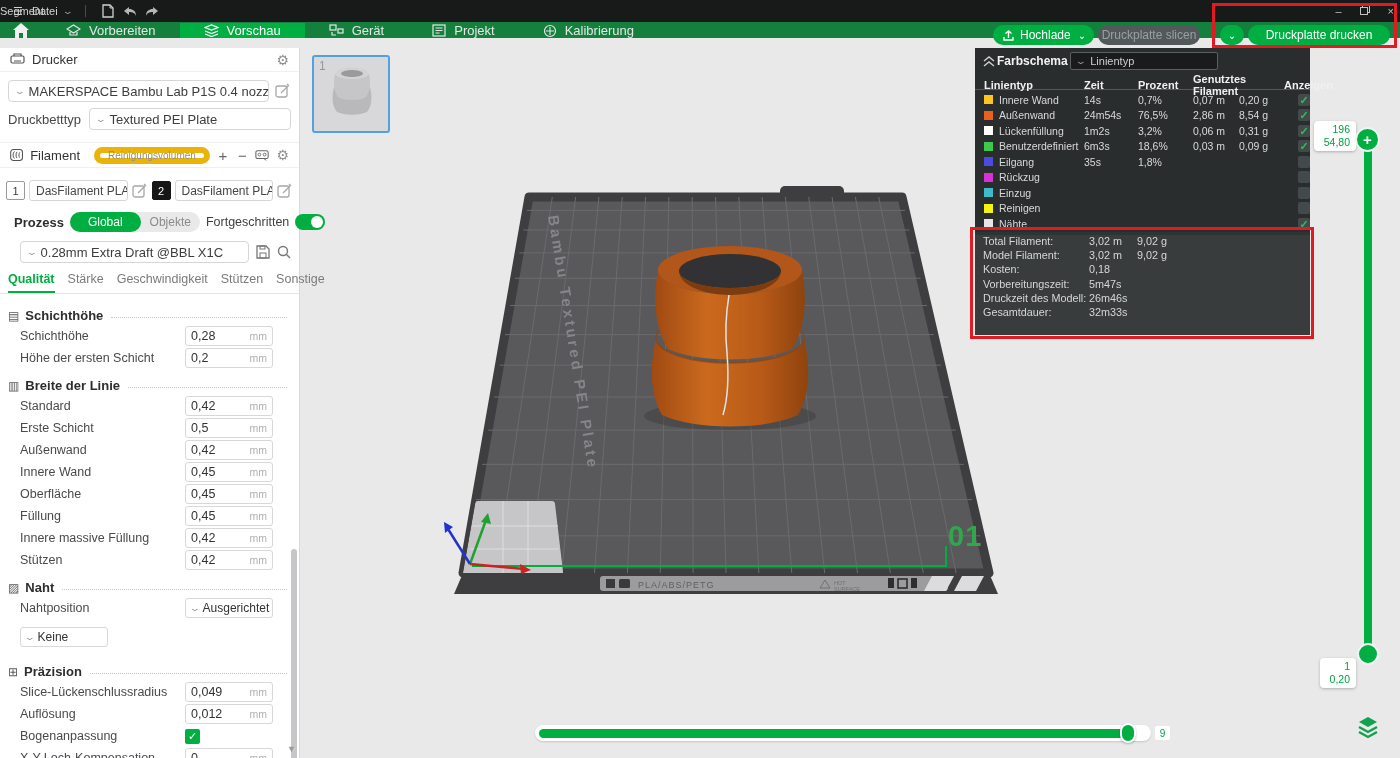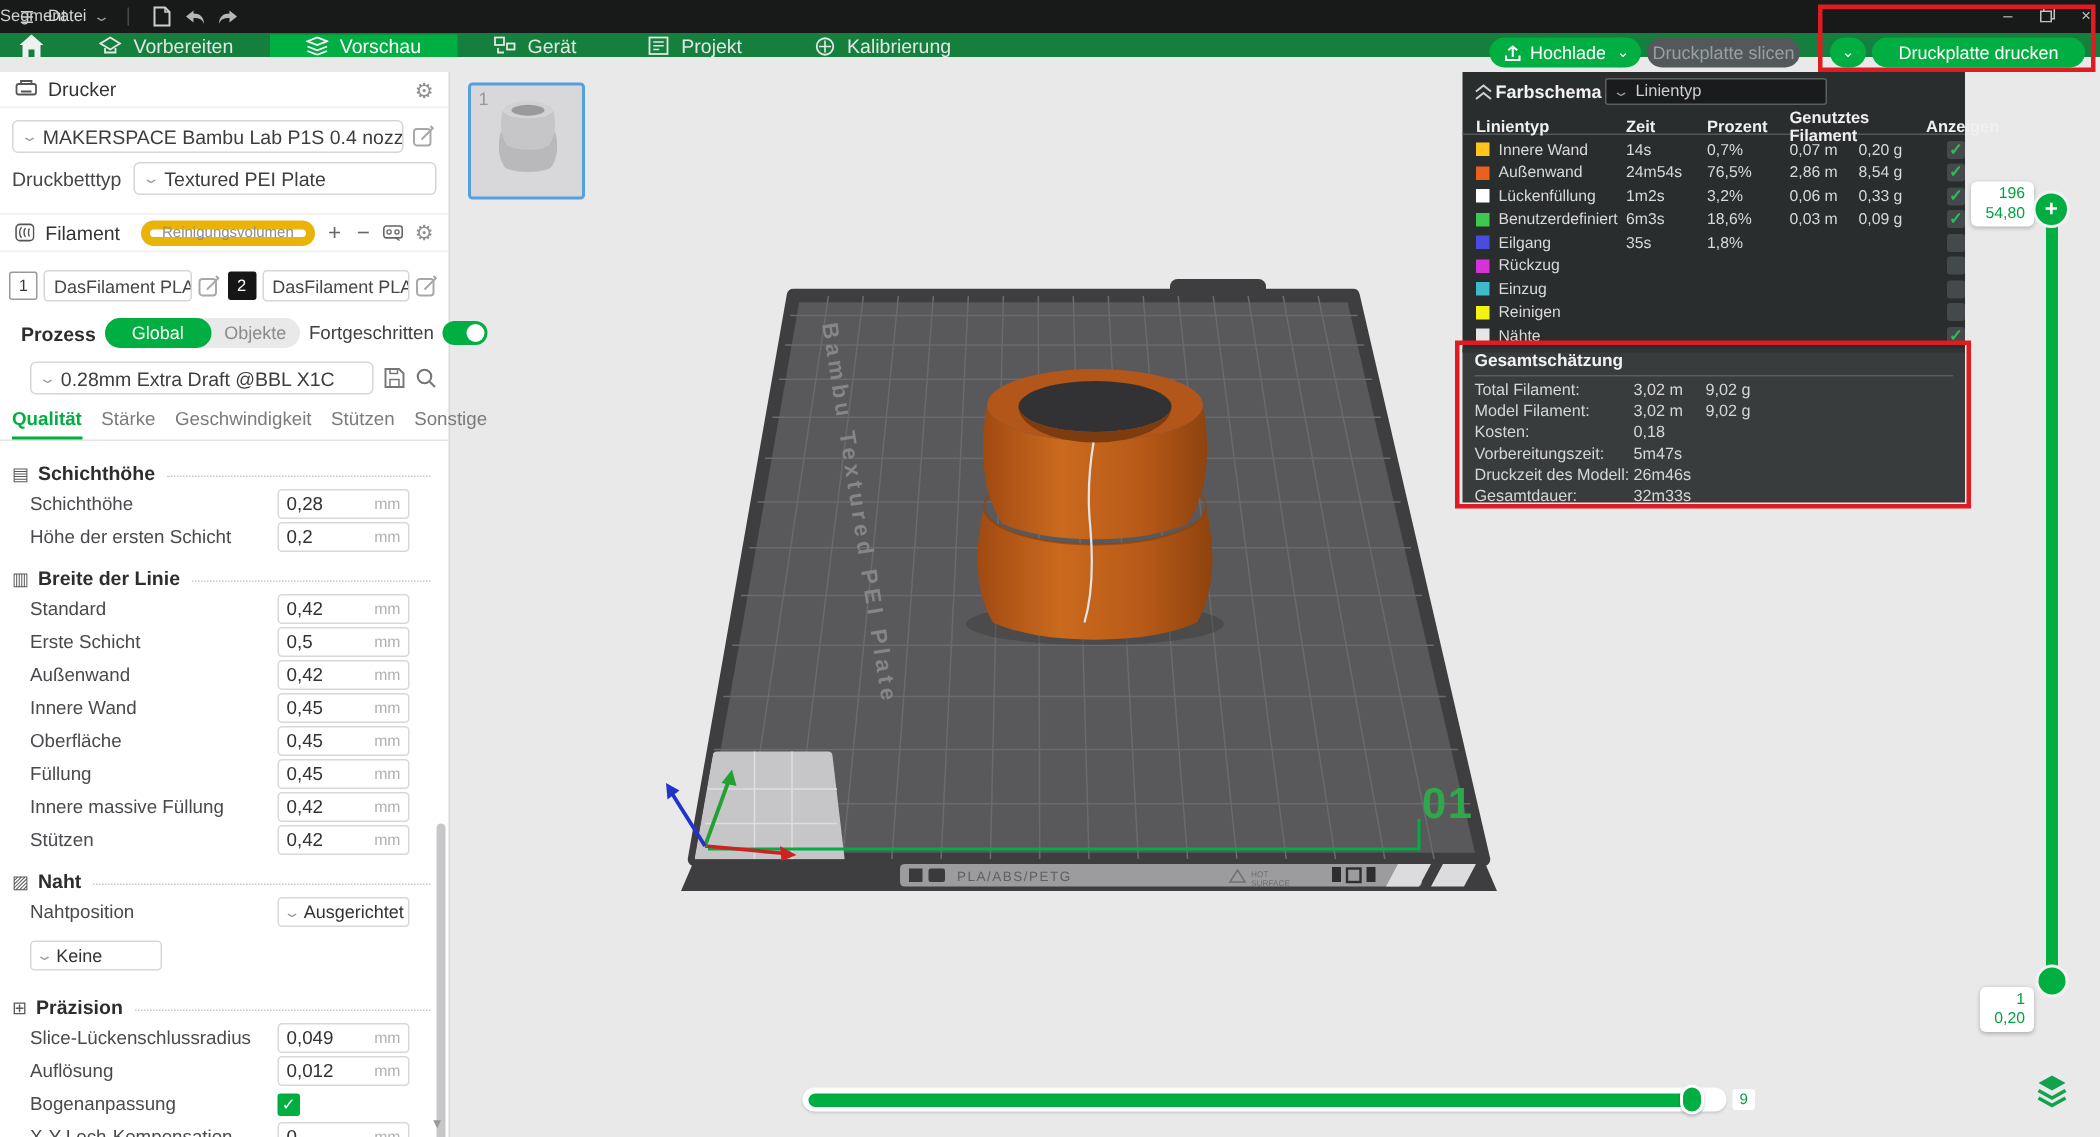--- a/index.html
+++ b/index.html
@@ -645,21 +645,21 @@
           <span class="lt-chk checked">✓</span>
         </div>
       <div class="lt-grid">
           <span class="lt-name">
             <span class="swatch" style="background: rgb(255, 255, 255);"></span>
             <span>Lückenfüllung</span>
           </span>
           <span>1m2s</span>
           <span>3,2%</span>
           <span>0,06 m</span>
-          <span>0,33 g</span>
+          <span>0,31 g</span>
           <span class="lt-chk checked">✓</span>
         </div>
       <div class="lt-grid">
           <span class="lt-name">
             <span class="swatch" style="background: rgb(62, 201, 78);"></span>
             <span>Benutzerdefiniert</span>
           </span>
           <span>6m3s</span>
           <span>18,6%</span>
           <span>0,03 m</span>
@@ -717,21 +717,20 @@
           </span>
           <span></span>
           <span></span>
           <span></span>
           <span></span>
           <span class="lt-chk checked">✓</span>
         </div>
     </div>
 
     <div class="panel-est">
-      <div class="est-title">Gesamtschätzung</div>
       <div class="est-row">
           <span>Total Filament:</span>
           <span>3,02 m</span>
           <span>9,02 g</span>
         </div>
       <div class="est-row">
           <span>Model Filament:</span>
           <span>3,02 m</span>
           <span>9,02 g</span>
         </div>

